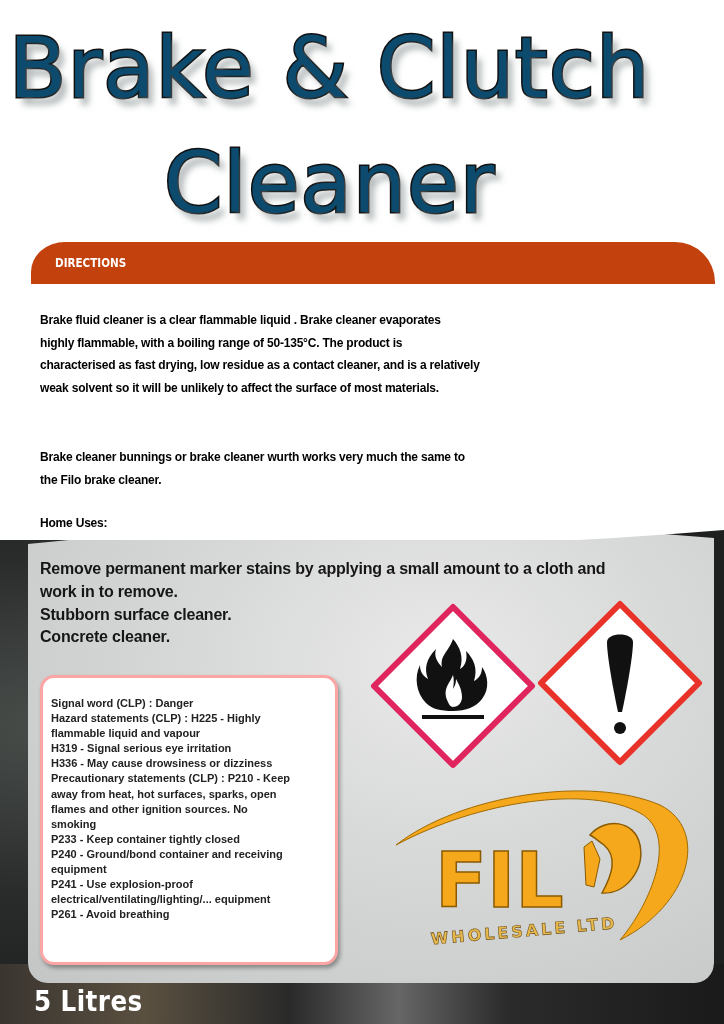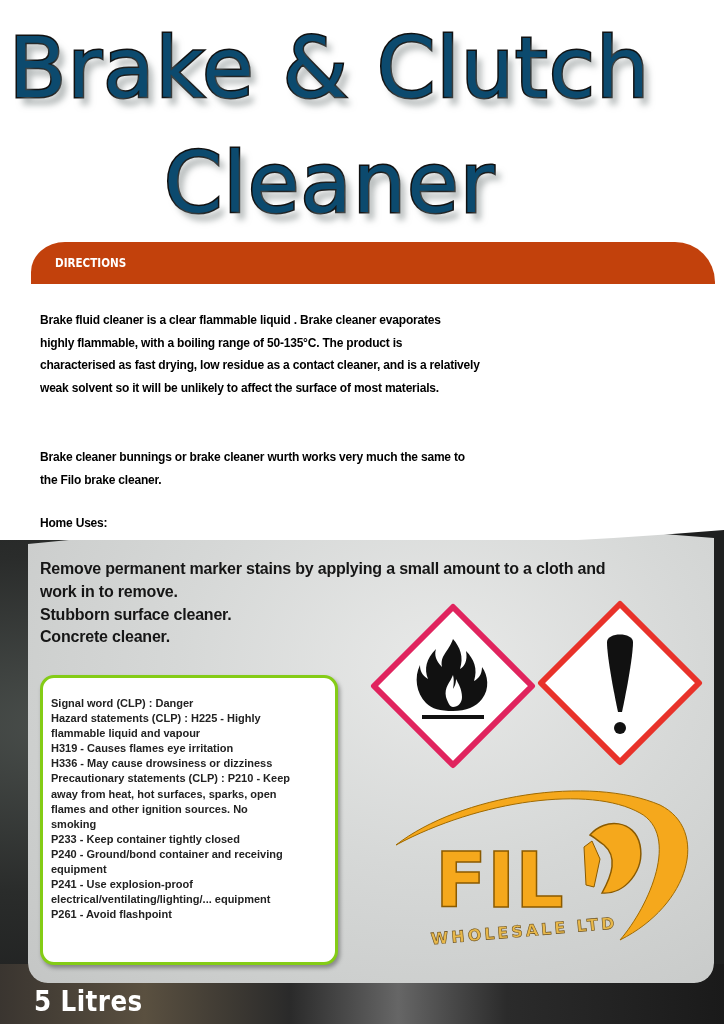--- a/index.html
+++ b/index.html
@@ -70,21 +70,21 @@
     position: absolute; left: 40px; top: 558px; width: 660px;
     font-family: "Liberation Sans", sans-serif; font-weight: bold;
     font-size: 16px; line-height: 22.8px; color: #161616; letter-spacing: -0.2px;
   }
   .uses div { white-space: nowrap; }
 
   
   .hazard-box {
     position: absolute; left: 40px; top: 675px; width: 298px; height: 290px;
     background: #ffffff;
-    border: 3px solid #84cc16;
+    border: 3px solid #fca5a5;
     border-radius: 14px;
     box-shadow: 2px 3px 4px rgba(0,0,0,0.35);
     padding: 18px 8px 12px 8px;
   }
   .hazard-line {
     font-family: "Liberation Sans", sans-serif; font-weight: bold;
     font-size: 11px; line-height: 15.1px; color: #222; white-space: nowrap;
   }
 
   
@@ -135,32 +135,32 @@
   <div>Remove permanent marker stains by applying a small amount to a cloth and</div>
   <div>work in to remove.</div>
   <div>Stubborn surface cleaner.</div>
   <div>Concrete cleaner.</div>
 </div>
 
 <div class="hazard-box">
   <div class="hazard-line">Signal word (CLP) : Danger</div>
   <div class="hazard-line">Hazard statements (CLP) : H225 - Highly</div>
   <div class="hazard-line">flammable liquid and vapour</div>
-  <div class="hazard-line">H319 - Causes flames eye irritation</div>
+  <div class="hazard-line">H319 - Signal serious eye irritation</div>
   <div class="hazard-line">H336 - May cause drowsiness or dizziness</div>
   <div class="hazard-line">Precautionary statements (CLP) : P210 - Keep</div>
   <div class="hazard-line">away from heat, hot surfaces, sparks, open</div>
   <div class="hazard-line">flames and other ignition sources. No</div>
   <div class="hazard-line">smoking</div>
   <div class="hazard-line">P233 - Keep container tightly closed</div>
   <div class="hazard-line">P240 - Ground/bond container and receiving</div>
   <div class="hazard-line">equipment</div>
   <div class="hazard-line">P241 - Use explosion-proof</div>
   <div class="hazard-line">electrical/ventilating/lighting/... equipment</div>
-  <div class="hazard-line">P261 - Avoid flashpoint</div>
+  <div class="hazard-line">P261 - Avoid breathing</div>
 </div>
 
 <svg class="pictogram pic-flame" viewBox="0 0 166 166">
   <polygon points="83,4 162,83 83,162 4,83" fill="#ffffff" stroke="#e0245e" stroke-width="6" stroke-linejoin="round"></polygon>
   <path d="M83,36 C78,50 70,52 72,64 C66,58 64,52 66,46 C56,56 54,66 58,76 C52,72 50,68 50,62 C44,74 46,90 56,100 C62,106 70,108 83,108 C96,108 106,104 112,96 C120,86 118,72 112,64 C112,72 108,76 104,78 C108,66 104,56 96,48 C98,58 94,64 90,66 C94,54 90,44 83,36 Z" fill="#111"></path>
   <path d="M83,72 C80,80 74,84 76,94 C78,100 80,104 83,104 C88,104 92,100 92,94 C92,86 88,80 86,76 C86,82 84,84 83,86 C84,80 84,76 83,72 Z" fill="#ffffff"></path>
   <rect x="52" y="112" width="62" height="4" fill="#111"></rect>
 </svg>
 
 <svg class="pictogram pic-excl" viewBox="0 0 166 170">

